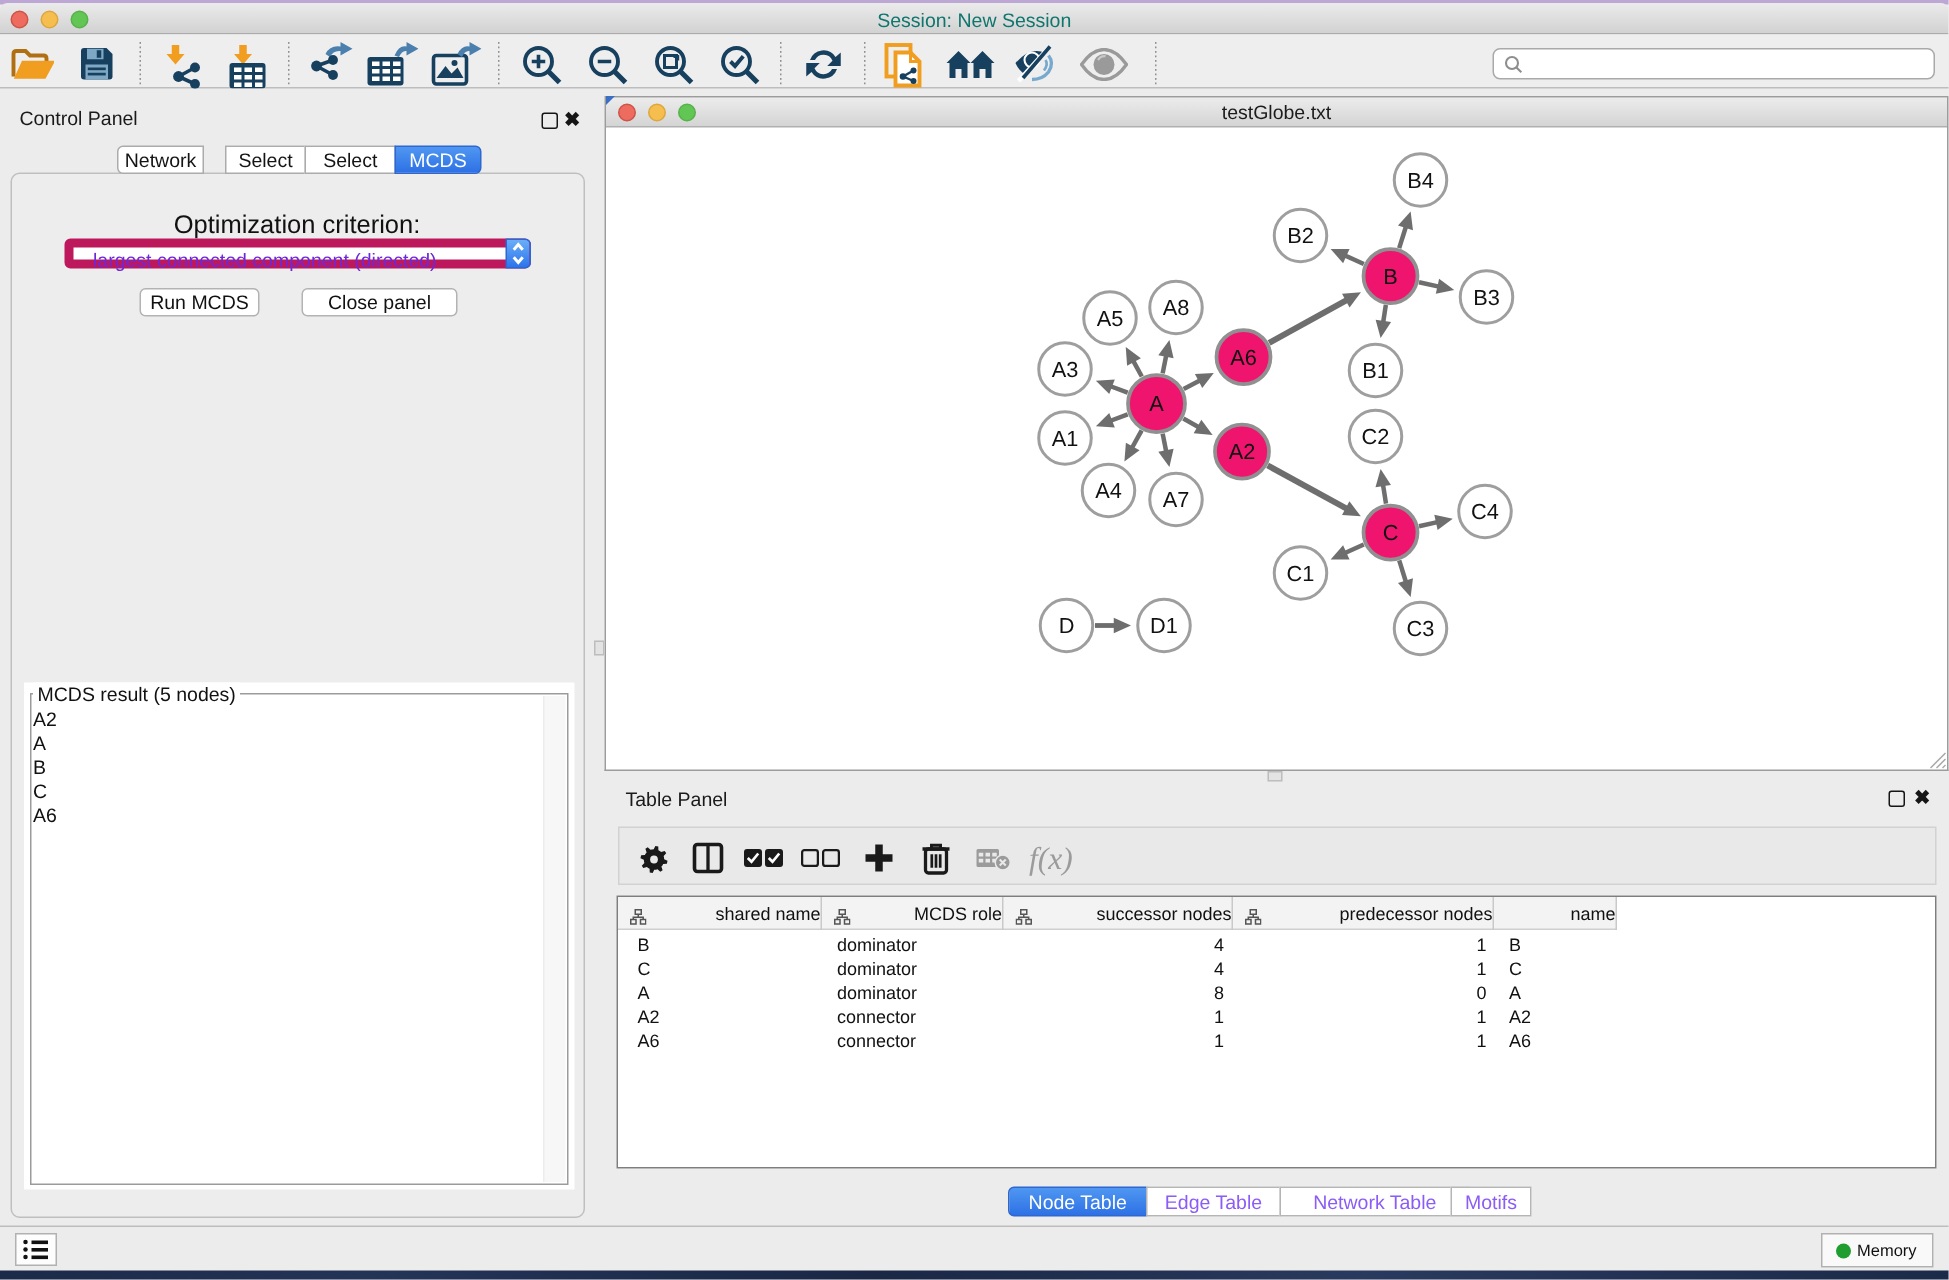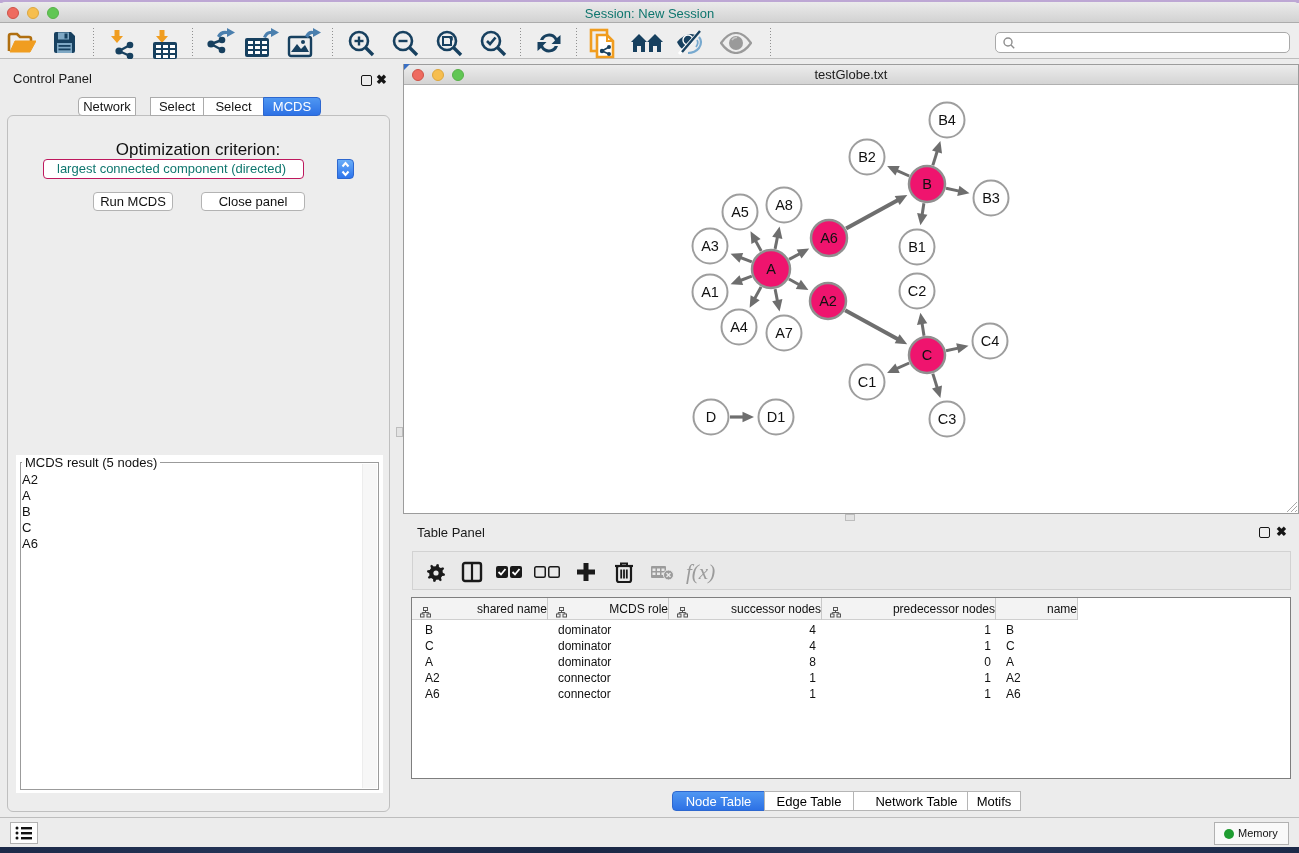--- a/index.html
+++ b/index.html
@@ -22,22 +22,22 @@
 
 #cp-title { left:13px; top:71px; font-size:13px; color:#1a1a1a; }
 .float-ico { width:11px; height:11px; border:1.5px solid #151515; border-radius:2px; }
 .x-ico { font-size:13px; color:#151515; font-weight:bold; }
 #cp-box { left:7px; top:115px; width:383px; height:697px; background:#ededed;
   border:1px solid #bfbfbf; border-radius:6px; }
 .tabseg { height:19px; border:1px solid #ababab; background:#fff; font-size:13px;
   color:#141414; text-align:center; line-height:18px; position:absolute; top:0; }
 .tabsel { background:linear-gradient(#4f97f2,#2d71e5); color:#fff; border-color:#2d67cf; }
 #opt-label { left:8px; top:140px; width:380px; text-align:center; font-size:17px; color:#111; }
-#select { left:43px; top:159px; width:261px; height:20px; background:#fff;
-  border:1px solid #be185d; border-radius:4px; font-size:13px; color:#0f766e;
+#select { left:43px; top:159px; width:311px; height:20px; background:#fff;
+  border:6px solid #be185d; border-radius:4px; font-size:13px; color:#6d28d9;
   line-height:18px; padding-left:13px; }
 #spinner { left:337px; top:159px; width:17px; height:20px;
   background:linear-gradient(#6aaef8,#2d74ec); border-radius:0 4px 4px 0;
   border:1px solid #2d67cf; }
 .btn { height:19px; background:#fff; border:1px solid #b3b3b3; border-radius:4px;
   font-size:13px; color:#111; text-align:center; line-height:17px; position:absolute; }
 #result-panel { left:16px; top:455px; width:367px; height:338px; background:#fff; }
 #result-border { left:4px; top:7px; width:359px; height:328px; border:1px solid #9b9b9b; }
 #result-title { left:6px; top:0px; background:#fff; padding:0 3px; font-size:13px; color:#111; }
 .li { left:6px; font-size:13px; color:#111; position:absolute; }
@@ -57,21 +57,21 @@
   border:1px solid #d2d2d2; }
 #tbl { left:411px; top:597px; width:880px; height:182px; background:#fff;
   border:1px solid #7e7e7e; }
 #tbl-head { left:0; top:0; width:666px; height:22px; background:#f3f3f3;
   border-bottom:1px solid #cfcfcf; }
 .hcell { position:absolute; top:0; height:22px; border-right:1px solid #c9c9c9;
   font-size:12px; color:#111; text-align:right; line-height:22px; }
 .tcell { position:absolute; font-size:12px; color:#111; height:16px; line-height:16px; }
 .num { text-align:right; }
 .btab { position:absolute; top:791px; height:20px; background:#fff;
-  border:1px solid #b5b5b5; font-size:13px; color:#000000; text-align:center;
+  border:1px solid #b5b5b5; font-size:13px; color:#8b5cf6; text-align:center;
   line-height:19px; }
 #statusbar { left:0; top:817px; width:1299px; height:30px; background:#ececec;
   border-top:1px solid #bdbdbd; }
 #darkstrip { left:0; top:847px; width:1299px; height:6px;
   background:linear-gradient(90deg,#1c2a49,#243457 20%,#1a2745 45%,#2a3a5e 70%,#1c2a49); }
 #listbtn { left:10px; top:822px; width:28px; height:22px; background:#fdfdfd;
   border:1px solid #b1b1b1; }
 #membtn { left:1214px; top:822px; width:75px; height:23px; background:#f9f9f9;
   border:1px solid #b1b1b1; font-size:11px; color:#111; }
 </style>

